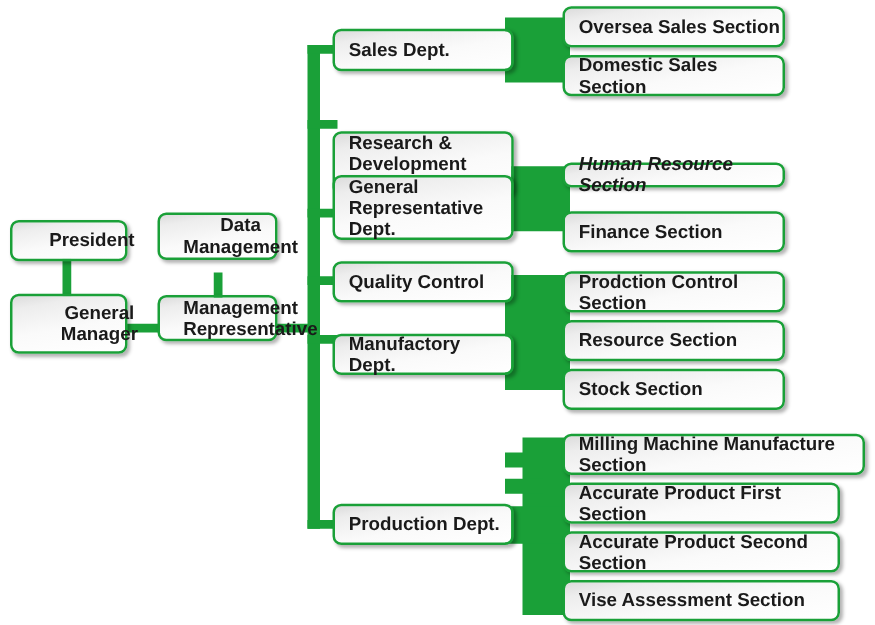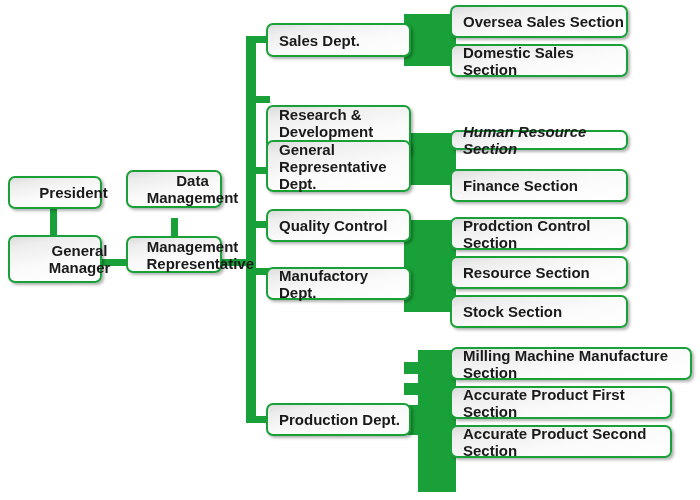--- a/index.html
+++ b/index.html
@@ -153,14 +153,17 @@
   </div>
 
   <div class="node lft" style="left:450px; top:386px; width:222px; height:33px;">
     <span class="label">Accurate Product First Section</span>
   </div>
 
   <div class="node lft" style="left:450px; top:425px; width:222px; height:33px;">
     <span class="label">Accurate Product Second Section</span>
   </div>
 
+  <div class="node lft" style="left:450px; top:464px; width:222px; height:33px;">
+    <span class="label">Vise Assessment Section</span>
+  </div>
 
 </div>
 
 </body></html>

